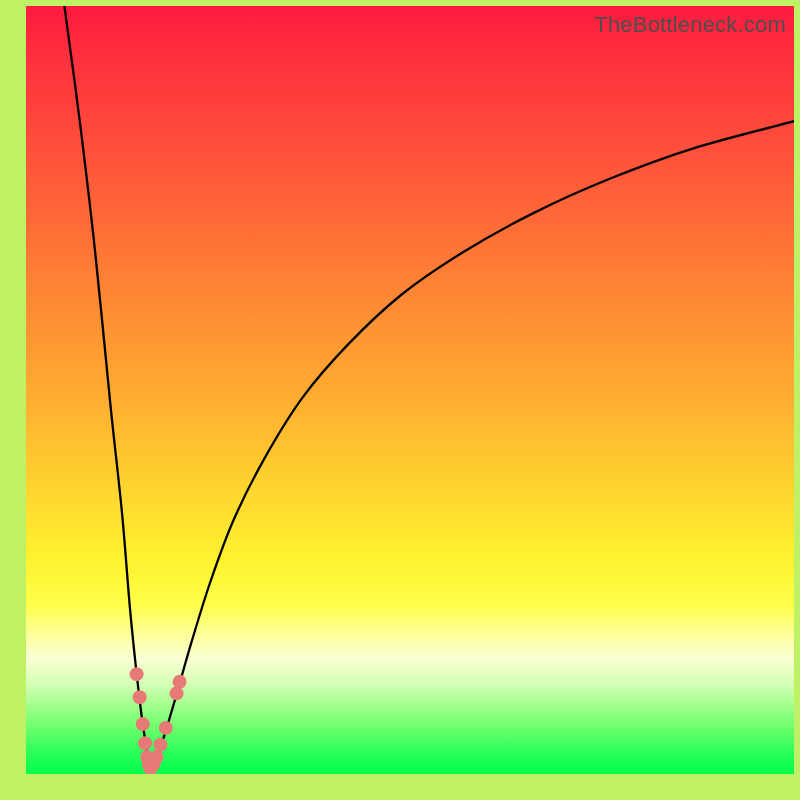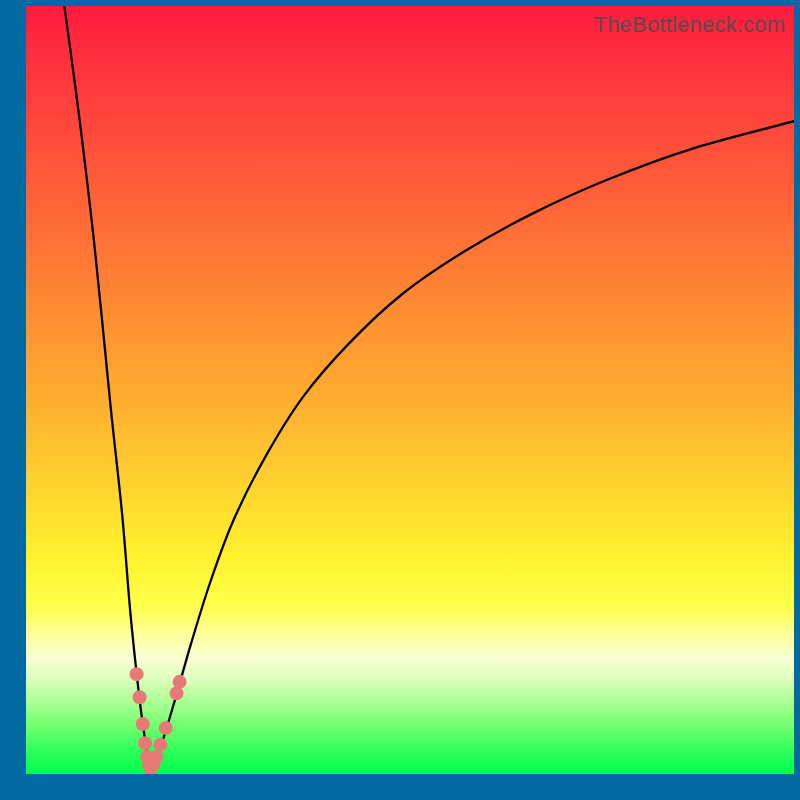--- a/index.html
+++ b/index.html
@@ -8,21 +8,21 @@
     width: 800px;
     height: 800px;
     overflow: hidden;
     background: #000;
     font-family: Arial, Helvetica, sans-serif;
   }
   .frame {
     position: absolute;
     left: 0; top: 0;
     width: 800px; height: 800px;
-    background: #0369a1;
+    background: #bef264;
   }
   .plot {
     position: absolute;
     left: 26px;
     top: 6px;
     width: 768px;
     height: 768px;
     
     background: linear-gradient(to bottom,
       #ff1a3f 0%,

